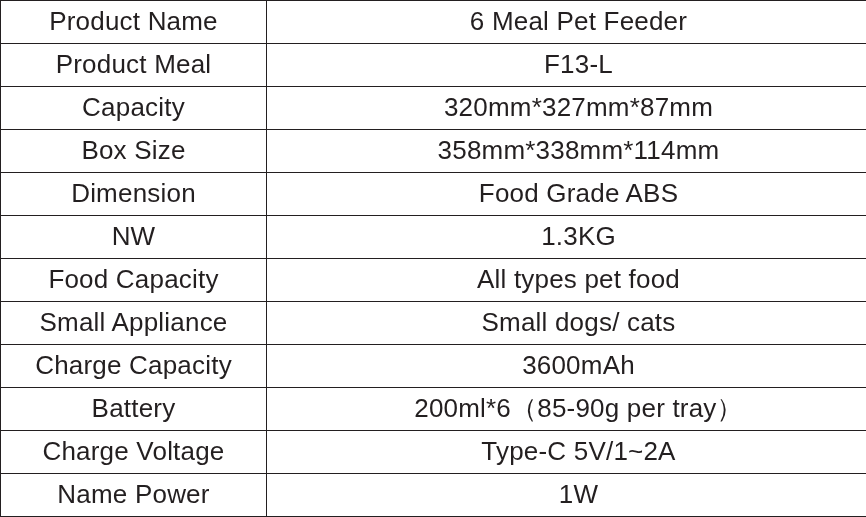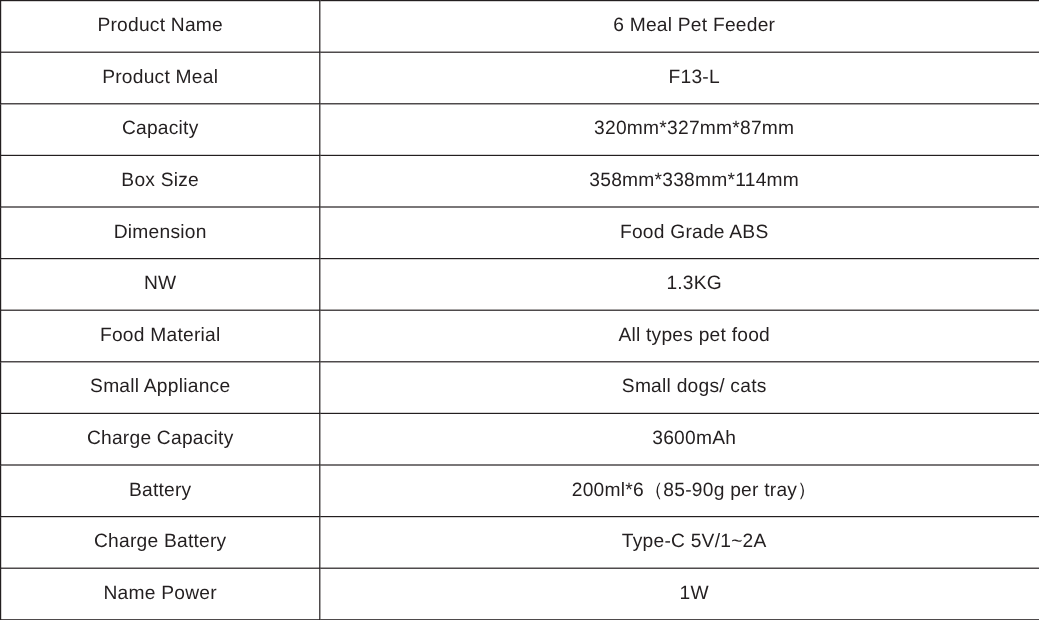--- a/index.html
+++ b/index.html
@@ -17,21 +17,21 @@
   .spec-table {
     width: 866px;
     height: 517px;
     border-collapse: collapse;
     table-layout: fixed;
   }
   .spec-table td {
     border: 1px solid #231f20;
     text-align: center;
     vertical-align: middle;
-    font-size: 16px;
+    font-size: 26px;
     font-weight: 400;
     line-height: 1.2;
     letter-spacing: 0.2px;
     padding: 0 6px;
     color: #231f20;
   }
   .spec-table tr {
     height: 43px;
   }
   .col-label {
@@ -68,37 +68,37 @@
     </tr>
     <tr>
       <td class="col-label">Dimension</td>
       <td class="col-value">Food Grade ABS</td>
     </tr>
     <tr>
       <td class="col-label">NW</td>
       <td class="col-value">1.3KG</td>
     </tr>
     <tr>
-      <td class="col-label">Food Material</td>
+      <td class="col-label">Food Capacity</td>
       <td class="col-value">All types pet food</td>
     </tr>
     <tr>
       <td class="col-label">Small Appliance</td>
       <td class="col-value">Small dogs/ cats</td>
     </tr>
     <tr>
       <td class="col-label">Charge Capacity</td>
       <td class="col-value">3600mAh</td>
     </tr>
     <tr>
       <td class="col-label">Battery</td>
       <td class="col-value value-small">200ml*6（85-90g per tray）</td>
     </tr>
     <tr>
-      <td class="col-label">Charge Battery</td>
+      <td class="col-label">Charge Voltage</td>
       <td class="col-value">Type-C 5V/1~2A</td>
     </tr>
     <tr>
       <td class="col-label">Name Power</td>
       <td class="col-value">1W</td>
     </tr>
   </tbody>
 </table>
 
 </body></html>

